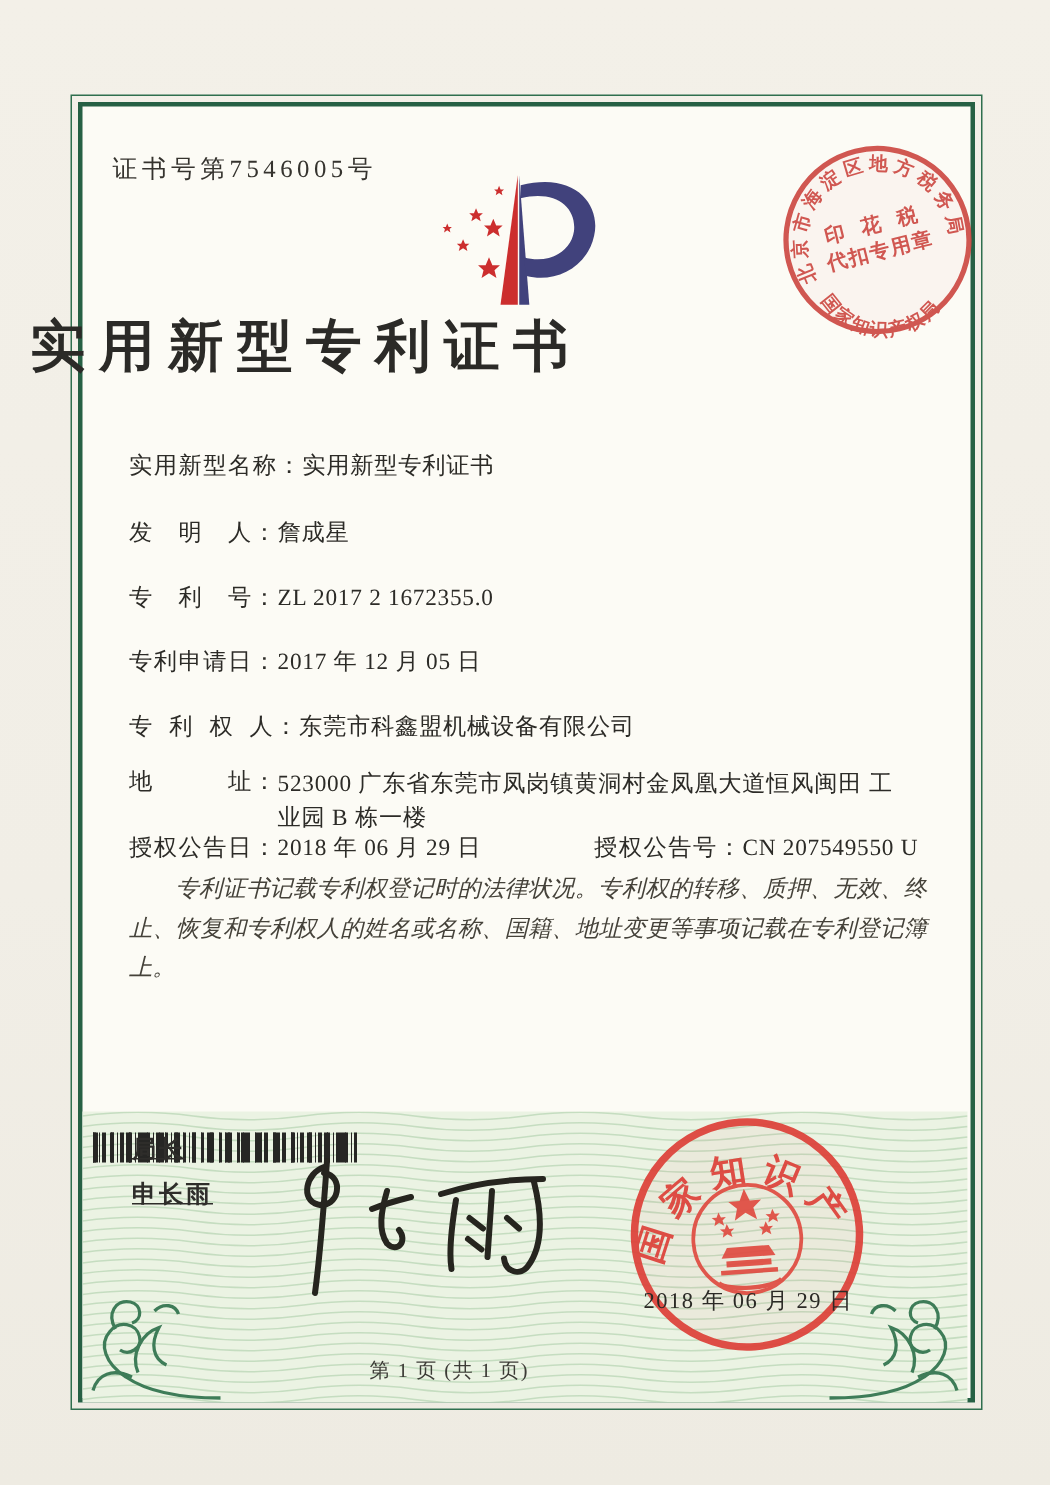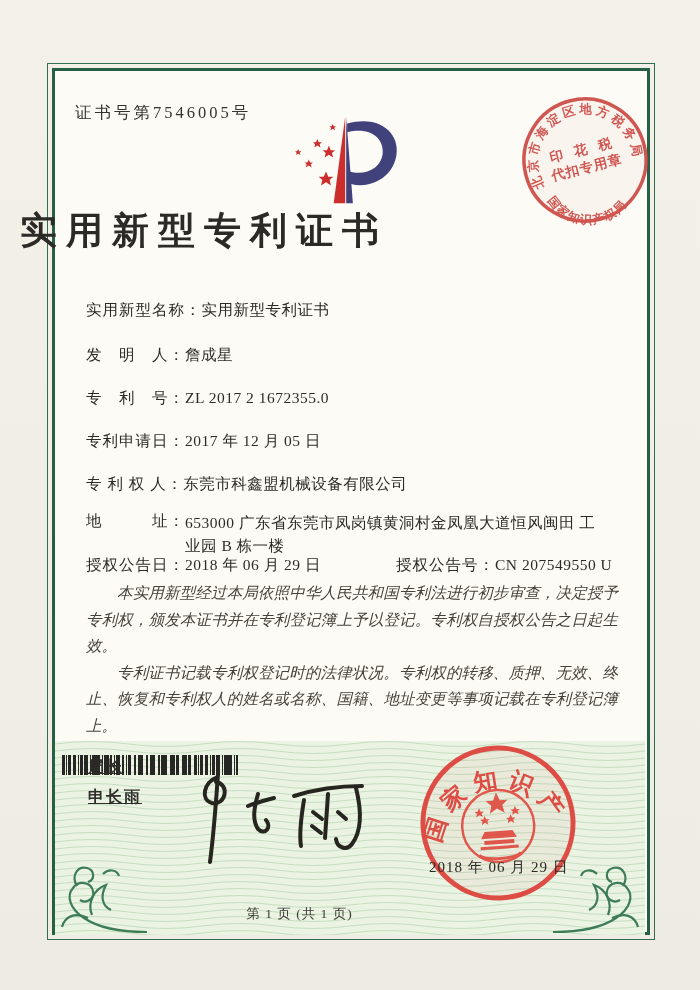--- a/index.html
+++ b/index.html
@@ -6,21 +6,21 @@
   .page{position:relative;width:700px;height:990px;background:linear-gradient(180deg,#f3f0e8 0%,#f1eee6 60%,#eeebe2 100%);
         font-family:"Liberation Serif","DejaVu Serif",serif;overflow:hidden;}
   .frame{position:absolute;left:47px;top:63px;width:606px;height:875px;border:1px solid #2f6f4e;}
   .frame-inner{position:absolute;inset:4px;border:3px solid #266044;background:#fcfbf5;}
   .cert-no{position:absolute;left:75px;top:102px;font-size:16.5px;color:#35332e;letter-spacing:3px;}
   .logo{position:absolute;left:283px;top:112px;width:134px;height:96px;}
   .title{position:absolute;left:0;top:206px;width:644px;text-align:left;font-size:37px;font-weight:700;
          color:#2b2a27;letter-spacing:9px;padding-left:20px;}
   .fields{position:absolute;left:86px;top:292px;width:532px;font-size:15.5px;color:#2c2b27;}
   .f-row{position:absolute;left:0;white-space:nowrap;letter-spacing:0.5px;}
-  .f-label{letter-spacing:1px;}
+  .f-label{letter-spacing:1px;font-family:Liberation Mono, monospace;}
   .addr-val{display:inline-block;vertical-align:top;white-space:normal;width:420px;line-height:23px;}
   .grant-no{position:absolute;left:310px;top:0;white-space:nowrap;}
   .paras{position:absolute;left:86px;top:580px;width:532px;font-size:15.5px;line-height:26.5px;color:#45423a;
          text-align:justify;font-style:italic;}
   .paras p{margin:0;text-indent:2em;}
   .band{position:absolute;left:55px;top:741px;width:590px;height:194px;background:#ebf3e3;}
   .band svg.waves{position:absolute;inset:0;width:100%;height:100%;}
   .waves path{stroke:#a6cba4;stroke-width:1;fill:none;opacity:.55;}
   .barcode{position:absolute;left:62px;top:755px;width:176px;height:20px;
     background:
@@ -81,32 +81,31 @@
     <div class="f-row" style="top:96px">
       <span class="f-label">专　利　号：</span><span>ZL 2017 2 1672355.0</span>
     </div>
     <div class="f-row" style="top:139px">
       <span class="f-label">专利申请日：</span><span>2017 年 12 月 05 日</span>
     </div>
     <div class="f-row" style="top:182px">
       <span class="f-label">专 利 权 人：</span><span>东莞市科鑫盟机械设备有限公司</span>
     </div>
     <div class="f-row" style="top:219px">
-      <span class="f-label" style="vertical-align:top">地　　　址：</span><span class="addr-val">653000 广东省东莞市凤岗镇黄洞村金凤凰大道恒风闽田 工业园 B 栋一楼</span>
+      <span class="f-label" style="vertical-align:top">地　　　址：</span><span class="addr-val">523000 广东省东莞市凤岗镇黄洞村金凤凰大道恒风闽田 工业园 B 栋一楼</span>
     </div>
     <div class="f-row" style="top:263px;width:532px">
       <span class="f-label">授权公告日：</span><span>2018 年 06 月 29 日</span>
       <span class="grant-no">
         <span class="f-label">授权公告号：</span><span>CN 207549550 U</span>
       </span>
     </div>
   </div>
 
   <div class="paras">
-    <p>本实用新型经过本局依照中华人民共和国专利法进行初步审查，决定授予专利权，颁发本证书并在专利登记簿上予以登记。专利权自授权公告之日起生效。</p>
     <p>专利证书记载专利权登记时的法律状况。专利权的转移、质押、无效、终止、恢复和专利权人的姓名或名称、国籍、地址变更等事项记载在专利登记簿上。</p>
   </div>
 
   <div class="band">
     <svg class="waves" viewBox="0 0 592 194" preserveAspectRatio="none">
         <path d="M0 3 Q 37 -2 74 3 T 148 3 T 222 3 T 296 3 T 370 3 T 444 3 T 518 3 T 592 3"></path>
         <path d="M0 10 Q 37 5 74 10 T 148 10 T 222 10 T 296 10 T 370 10 T 444 10 T 518 10 T 592 10"></path>
         <path d="M0 17 Q 37 12 74 17 T 148 17 T 222 17 T 296 17 T 370 17 T 444 17 T 518 17 T 592 17"></path>
         <path d="M0 24 Q 37 19 74 24 T 148 24 T 222 24 T 296 24 T 370 24 T 444 24 T 518 24 T 592 24"></path>
         <path d="M0 31 Q 37 26 74 31 T 148 31 T 222 31 T 296 31 T 370 31 T 444 31 T 518 31 T 592 31"></path>

